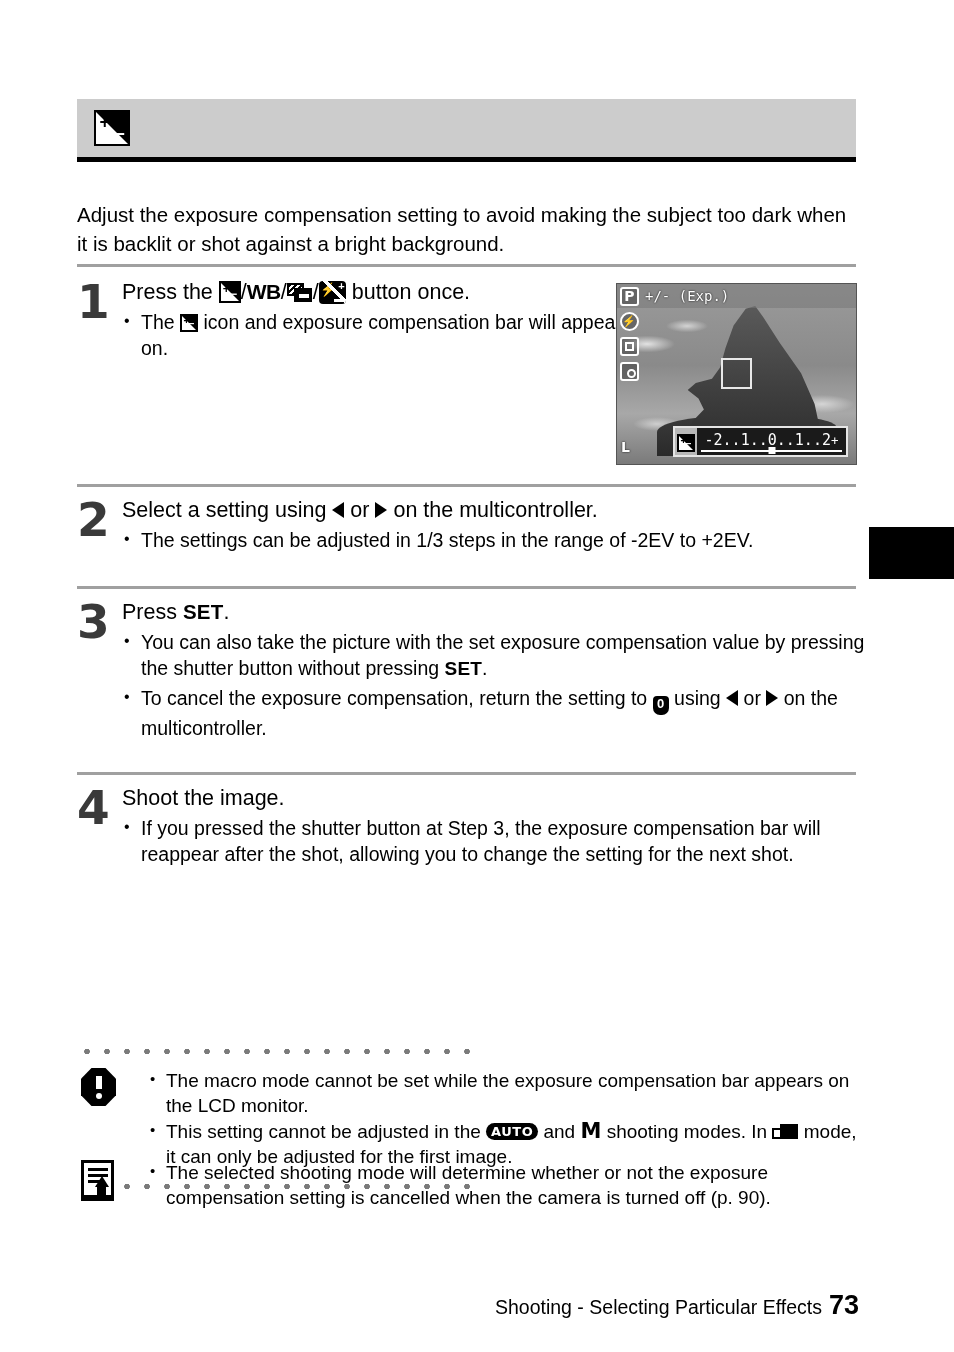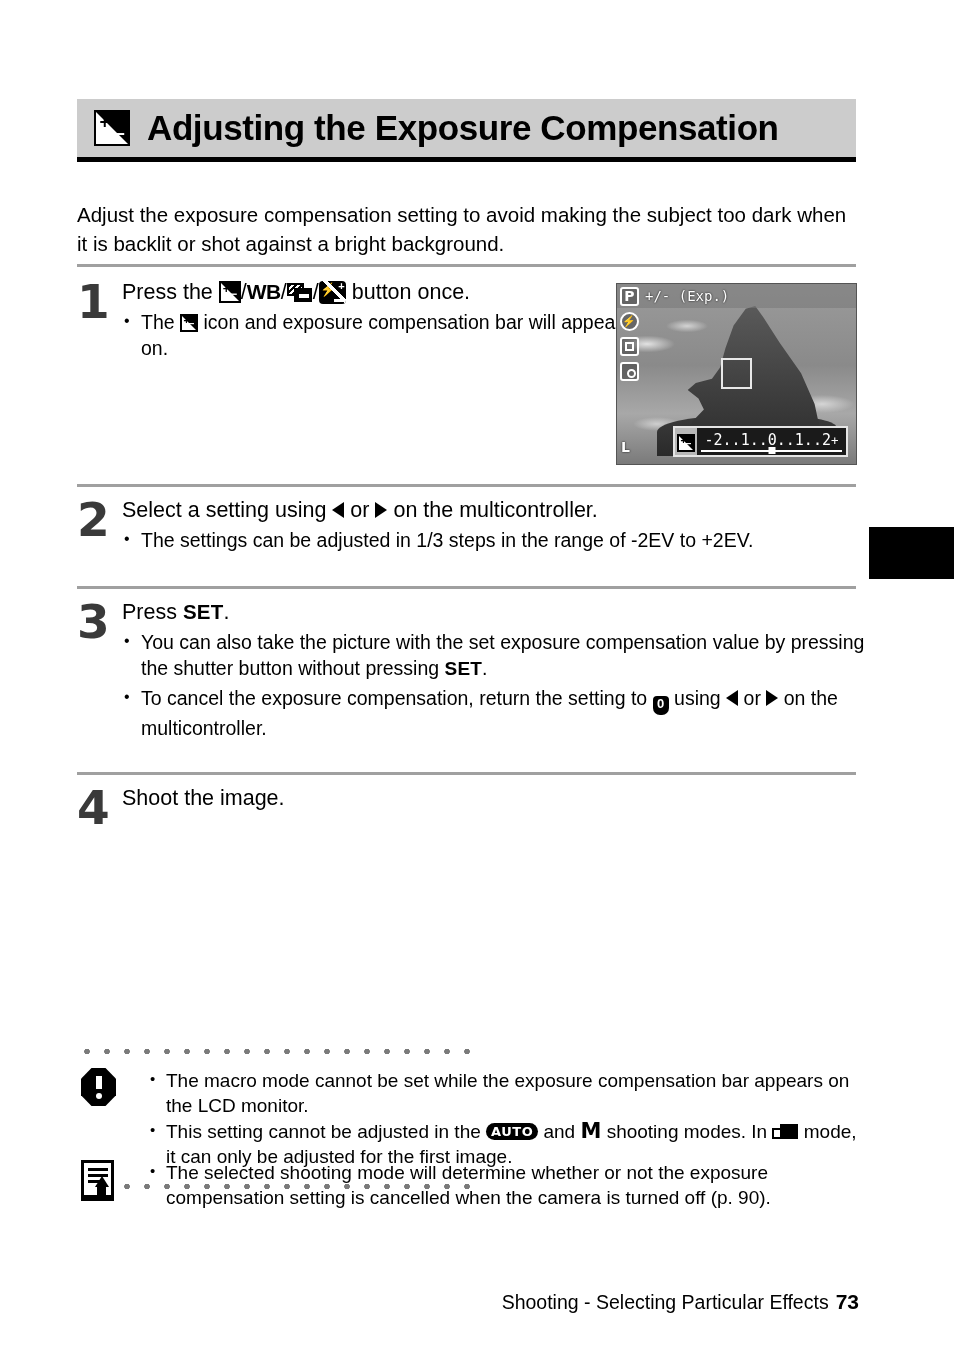--- a/index.html
+++ b/index.html
@@ -511,36 +511,35 @@
   .footer {
     position: absolute;
     left: 0;
     top: 1290px;
     width: 859px;
     text-align: right;
     font-size: 19.5px;
   }
   .footer .pg {
     font-weight: bold;
-    font-size: 21px;
+    font-size: 27px;
     margin-left: 7px;
   }
 </style>
 </head>
 <body>
 
 <div class="page">
 
   <div class="header-band">
     <span class="ec-glyph header-icon" style="width:36px;height:36px;">
       <span class="diag"></span>
       <span class="plus" style="font-size:18px;">+</span>
       <span class="minus" style="font-size:18px;">−</span>
     </span>
-    <span class="header-title">Adjusting the Exposure Compensation</span>
   </div>
   <div class="header-rule"></div>
 
   <div class="intro">Adjust the exposure compensation setting to avoid making the subject too dark when it is backlit or shot against a bright background.</div>
 
   <div class="hrule" style="top:264px;"></div>
 
   <div class="step" style="top:278px;">
     <div class="step-num">1</div>
     <div class="step-body">
@@ -655,20 +654,23 @@
       </ul>
     </div>
   </div>
 
   <div class="hrule" style="top:772px;"></div>
 
   <div class="step" style="top:784px;">
     <div class="step-num">4</div>
     <div class="step-body">
       <div class="step-head">Shoot the image.</div>
+      <ul class="bullets">
+        <li>If you pressed the shutter button at Step 3, the exposure compensation bar will reappear after the shot, allowing you to change the setting for the next shot.</li>
+      </ul>
     </div>
   </div>
 
   <div class="side-tab"></div>
 
   <div class="dot-rule" style="top:1048px;"></div>
   <div class="note-block" style="top:1068px;">
     <div class="note-icon">
       <div class="warn-icon">
           <span class="bar"></span>

